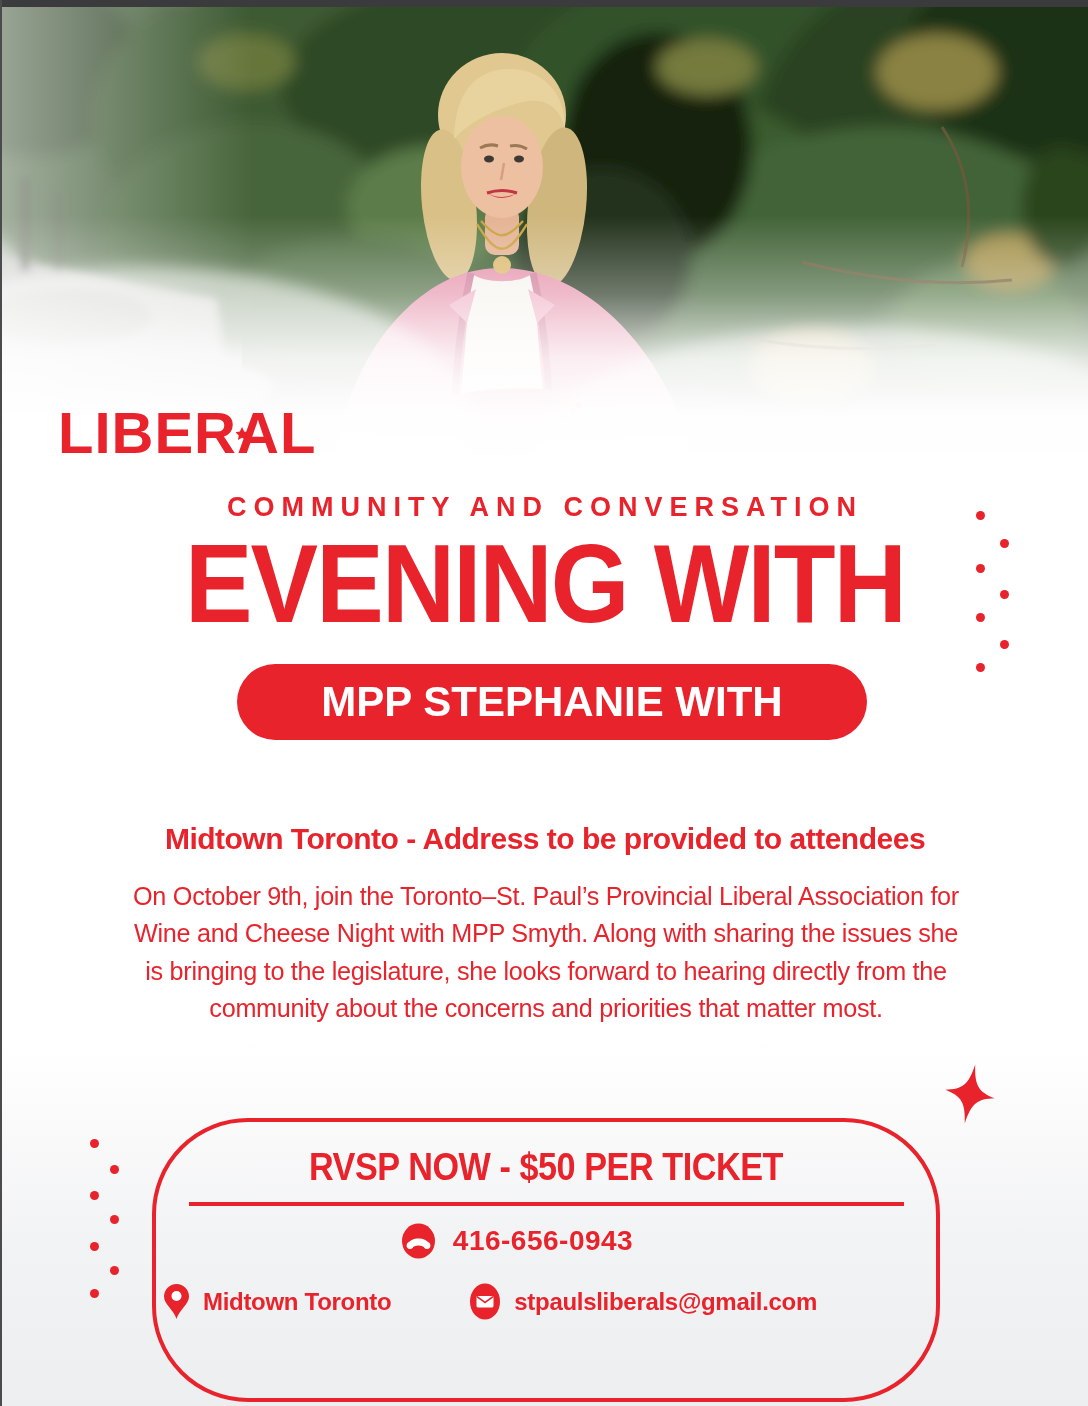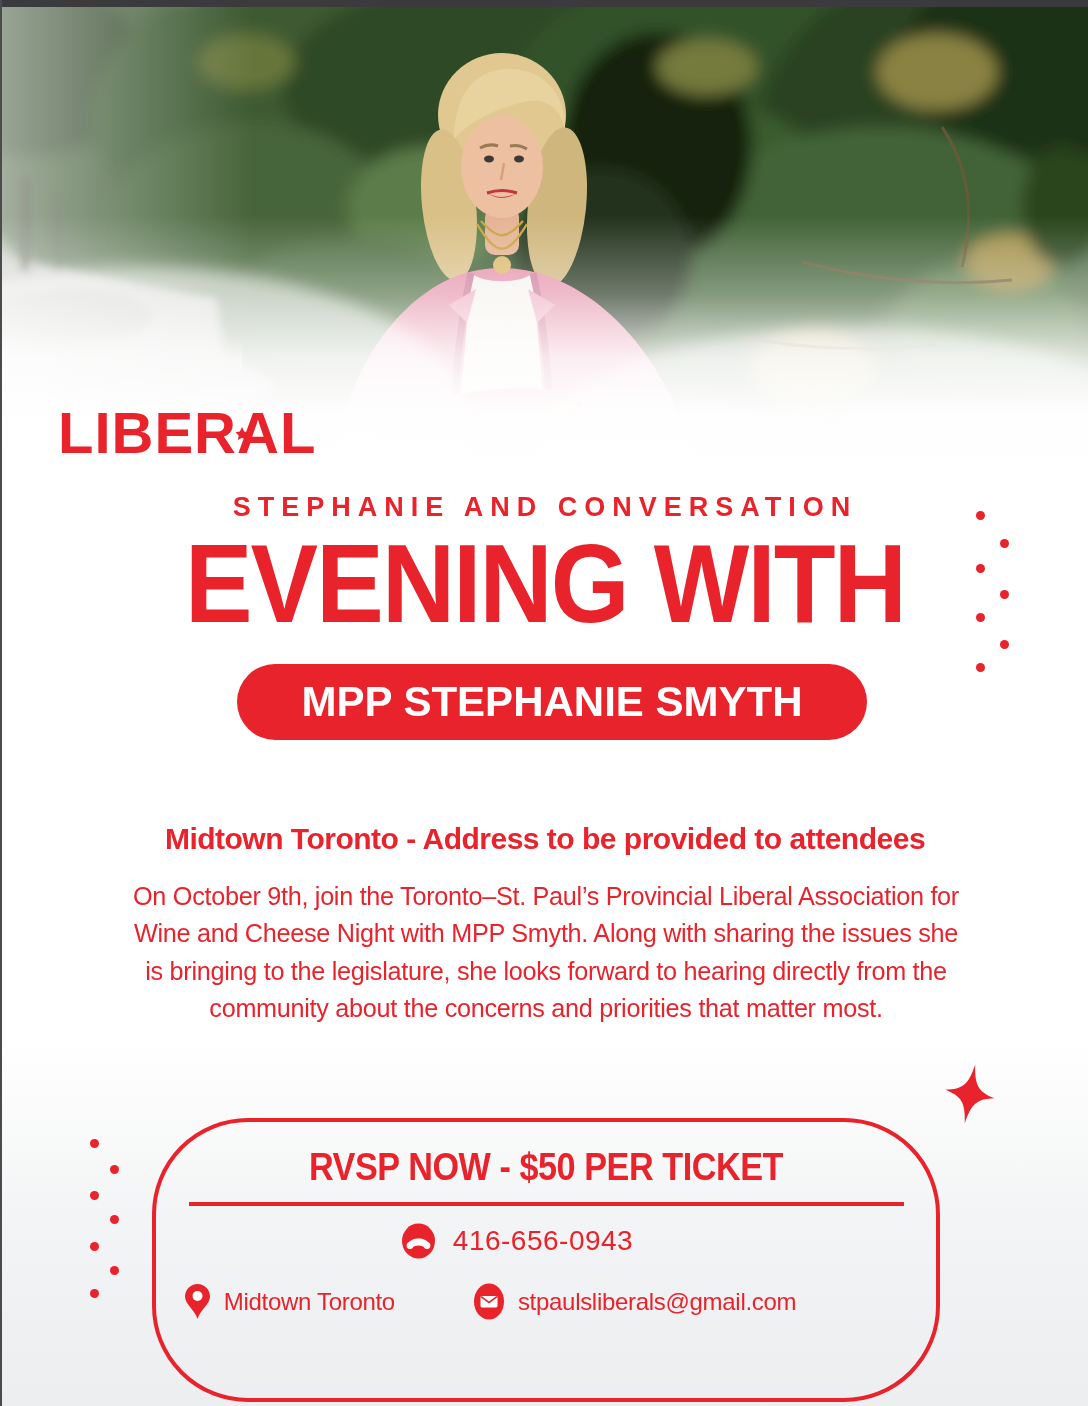--- a/index.html
+++ b/index.html
@@ -52,21 +52,21 @@
   .rsvp{
     position:absolute;left:150px;top:1118px;width:788px;height:284px;
     border:4px solid var(--accent);border-radius:96px;background:transparent;
   }
   .rsvp-title{
     margin-top:24px;text-align:center;font-size:38px;font-weight:bold;
     color:var(--accent);transform:scaleX(0.9);transform-origin:center top;
     letter-spacing:-0.5px;
   }
   .divider{width:715px;height:4px;background:var(--accent);margin:13px auto 0;}
-  .row{display:flex;align-items:center;justify-content:center;}
+  .row{display:flex;align-items:center;justify-content:center;font-weight:bold;}
   .phone-row{margin-top:17px;gap:17px;padding-right:58px;}
   .phone-num{font-size:28px;color:var(--accent);letter-spacing:0.5px;}
   .contact-row{margin-top:24px;gap:78px;padding-right:112px;}
   .contact-group{display:flex;align-items:center;gap:13px;}
   .contact-label{font-size:24px;color:var(--accent);letter-spacing:-0.3px;}
   .icon{flex:0 0 auto;display:block;}
 </style>
 </head>
 <body>
 
@@ -191,35 +191,35 @@
     </svg>
   </div>
 
   <div class="logo">
     <span>LIBERAL</span>
   </div>
   <svg class="trillium" width="14" height="13" viewBox="0 0 14 13">
     <path d="M7,0 L9.2,4.5 L13.5,5.2 L10.3,8.5 L11,13 L7,10.8 L3,13 L3.7,8.5 L0.5,5.2 L4.8,4.5 Z" fill="#E8232C"></path>
   </svg>
 
-  <div class="kicker">STEPHANIE AND CONVERSATION</div>
+  <div class="kicker">COMMUNITY AND CONVERSATION</div>
 
   <div class="headline">EVENING WITH</div>
 
   <div>
     <div class="dot" style="left:974px;top:511px"></div>
     <div class="dot" style="left:998px;top:539px"></div>
     <div class="dot" style="left:974px;top:564px"></div>
     <div class="dot" style="left:998px;top:590px"></div>
     <div class="dot" style="left:974px;top:613px"></div>
     <div class="dot" style="left:998px;top:640px"></div>
     <div class="dot" style="left:974px;top:663px"></div>
   </div>
 
-  <div class="pill">MPP STEPHANIE SMYTH</div>
+  <div class="pill">MPP STEPHANIE WITH</div>
 
 
   <div class="venueline">Midtown Toronto - Address to be provided to attendees</div>
 
   <div class="para">On October 9th, join the Toronto–St. Paul’s Provincial Liberal Association for Wine and Cheese Night with MPP Smyth. Along with sharing the issues she is bringing to the legislature, she looks forward to hearing directly from the community about the concerns and priorities that matter most.</div>
 
   <svg class="sparkle" width="76" height="76" viewBox="-38 -38 76 76">
     <g transform="rotate(10)">
       <path d="M0,-30 C3,-9 8,-3.5 25,0 C8,3.5 3,9 0,30 C-3,9 -8,3.5 -25,0 C-8,-3.5 -3,-9 0,-30 Z" fill="#E8232C"></path>
     </g>

